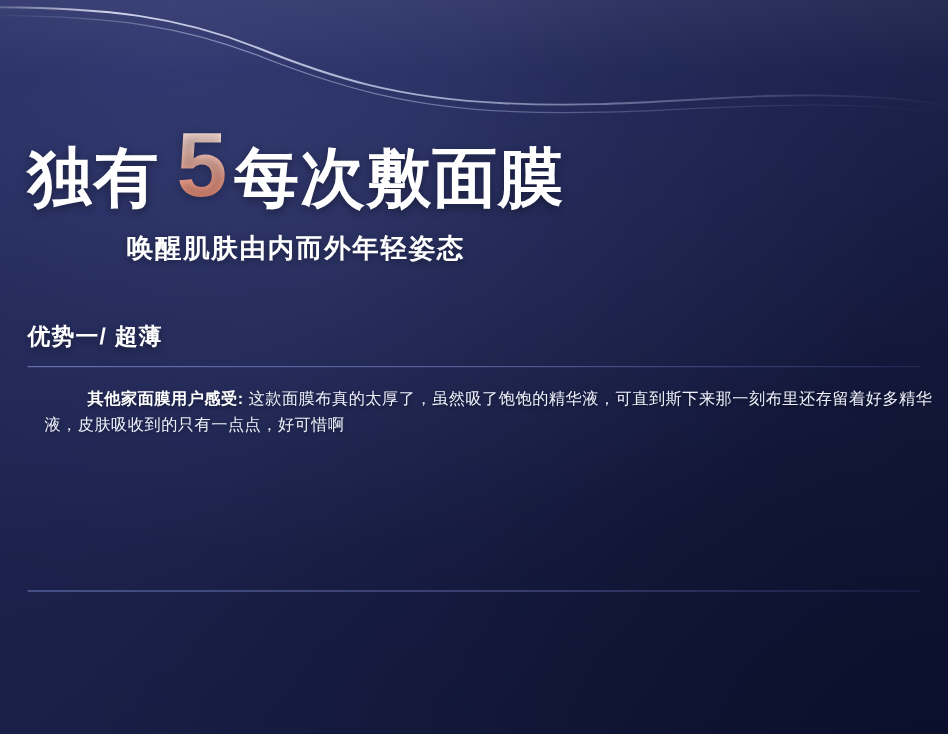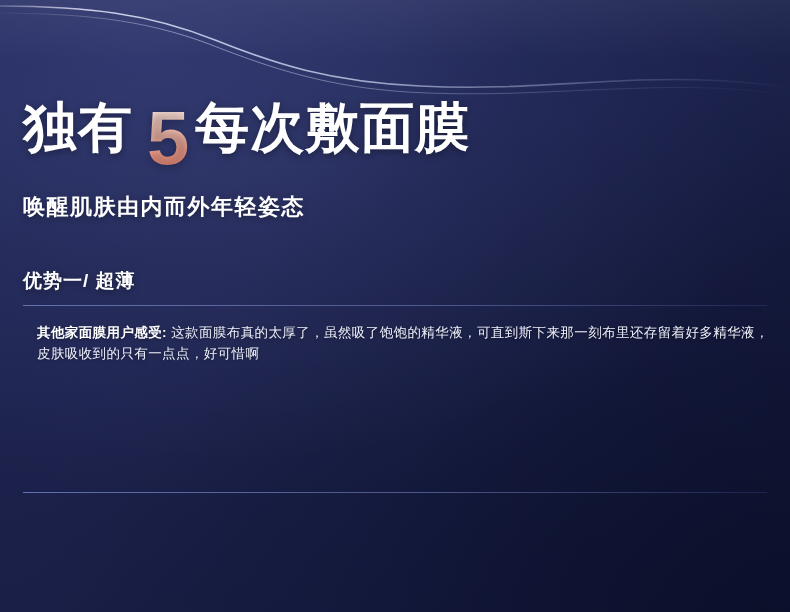--- a/index.html
+++ b/index.html
@@ -33,21 +33,21 @@
   }
 
   
   .waves { position:absolute; top:0; left:0; width:790px; height:120px; pointer-events:none; }
 
   
   .headline-block { position:absolute; left:23px; top:100px; }
 
   .headline {
     display:flex;
-    align-items:flex-start;
+    align-items:flex-end;
     line-height:1;
     white-space:nowrap;
   }
   .hl-part {
     font-size:54px;
     font-weight:bold;
     color:#ffffff;
     letter-spacing:1px;
     text-shadow:0 2px 7px rgba(0,0,0,0.38);
   }
@@ -63,20 +63,21 @@
     color:#ef9f8c;
     text-shadow:0 2px 8px rgba(0,0,0,0.25);
   }
   .subhead {
     margin-top:16px;
     font-size:22px;
     font-weight:bold;
     color:#ffffff;
     letter-spacing:1.5px;
     text-shadow:0 2px 6px rgba(0,0,0,0.35);
+    text-align:center;
   }
 
   
   .section { position:absolute; left:23px; width:744px; }
   .sec-title {
     font-size:19px;
     font-weight:bold;
     color:#ffffff;
     letter-spacing:1px;
     text-shadow:0 2px 6px rgba(0,0,0,0.4);
@@ -89,21 +90,21 @@
   }
 
   .para {
     margin-left:14px;
     font-size:13.5px;
     line-height:21px;
     color:#eef0fa;
     letter-spacing:0.4px;
     text-shadow:0 1px 3px rgba(0,0,0,0.35);
   }
-  .para .lead { font-weight:bold; color:#ffffff; }
+  .para .lead { font-weight:bold; color:#ffffff;margin-left:36px; }
 
   .para.highlight { color:#f7e837; }
   .para.highlight .lead { color:#f7e837; font-weight:bold; }
 
   
   #sec-one   { top:268px; }
   #p1        { position:absolute; left:23px; top:322px; width:744px; }
   #p2        { position:absolute; left:23px; top:394px; width:744px; }
   #sec-two   { top:481px; }
   #p3        { position:absolute; left:23px; top:554px; width:744px; }

